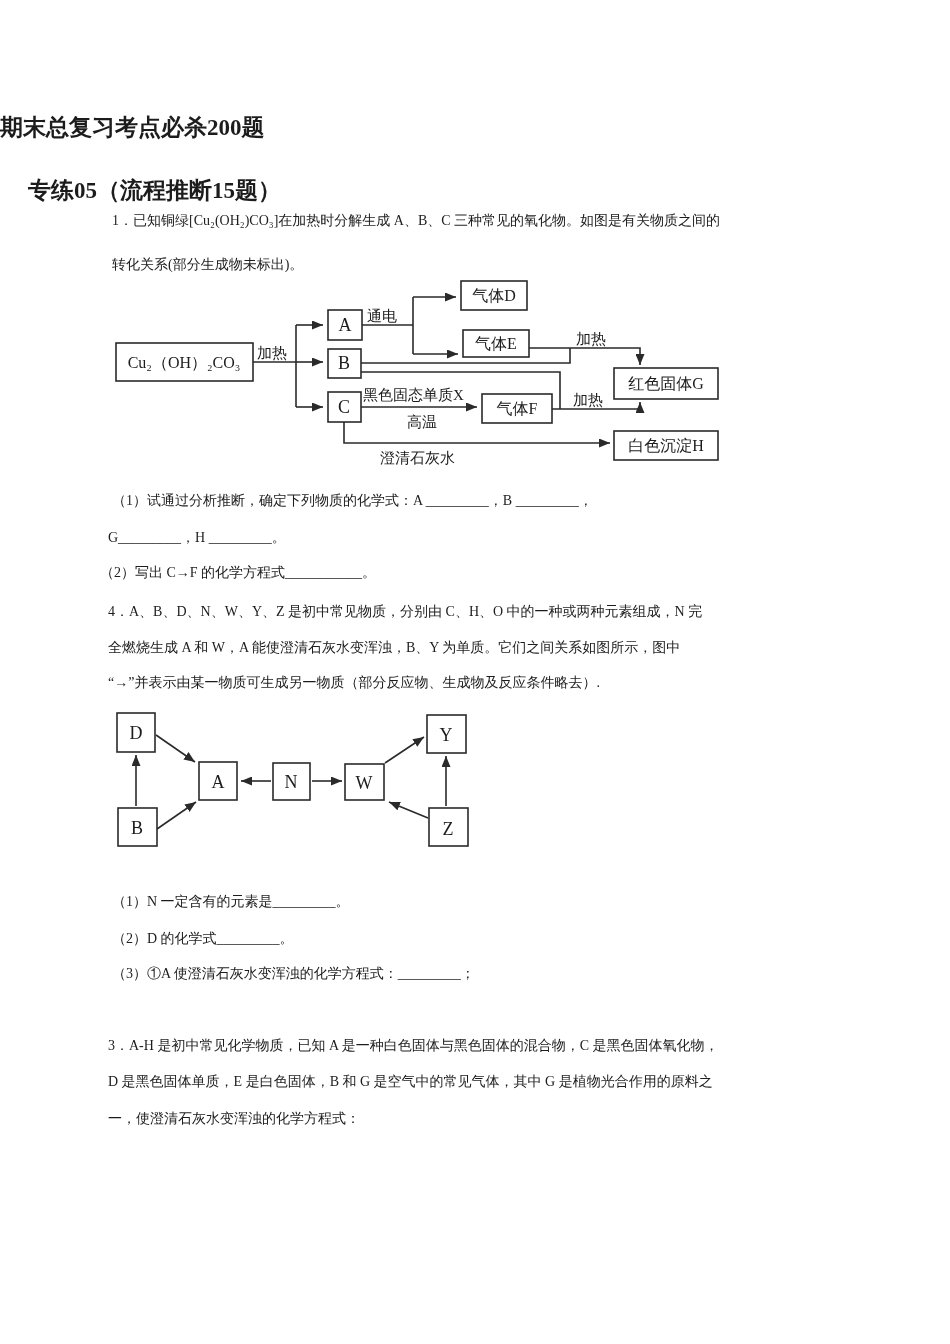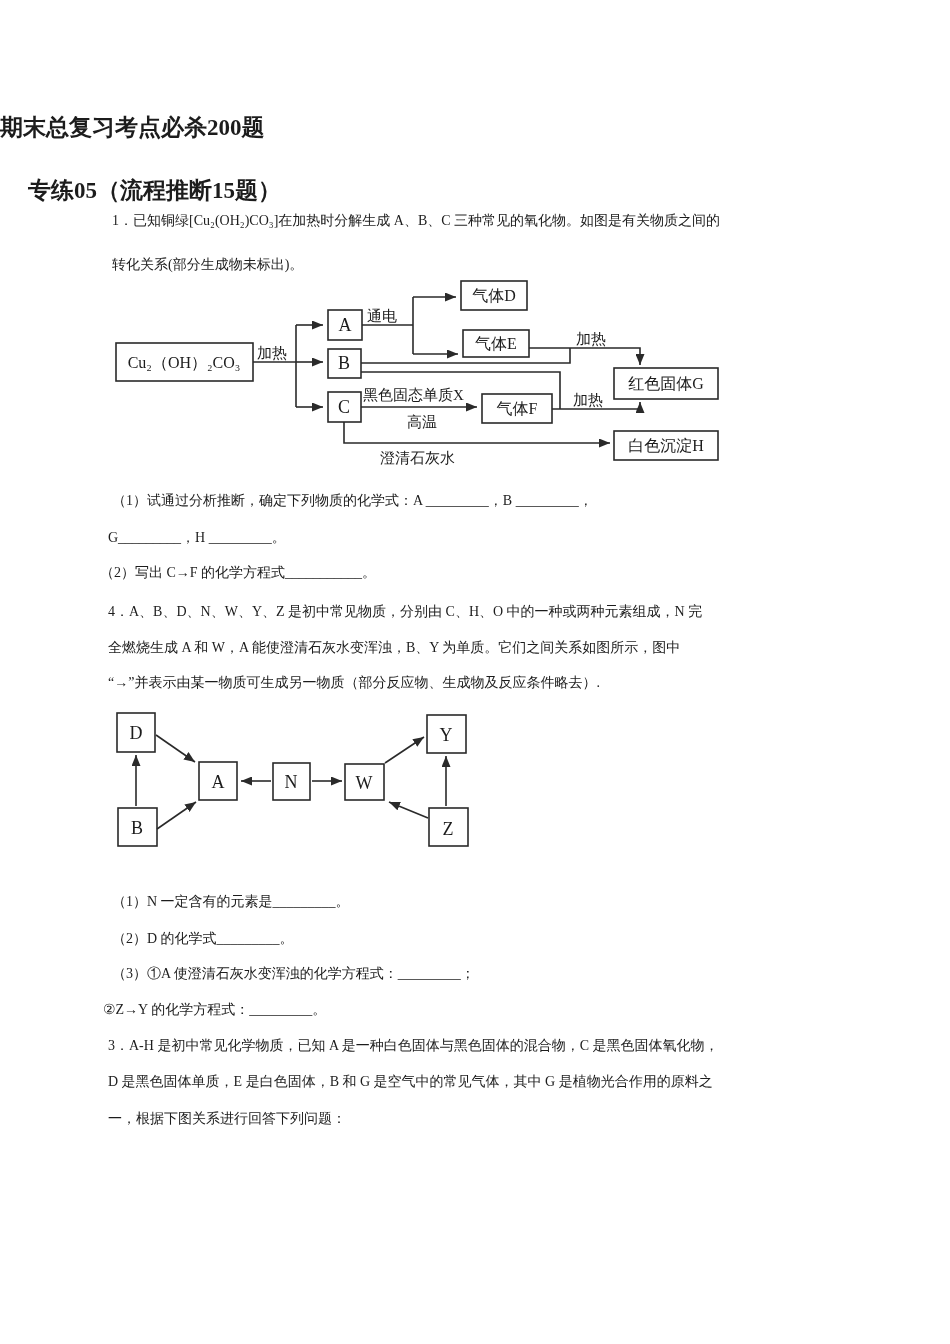--- a/index.html
+++ b/index.html
@@ -165,19 +165,18 @@
       <text x="291" y="788" class="node">N</text>
       <text x="364" y="789" class="node">W</text>
       <text x="446" y="741" class="node">Y</text>
       <text x="448" y="835" class="node">Z</text>
     </g>
   </svg>
 
   <div class="line" style="top:891px; left:112px;">（1）N 一定含有的元素是_________。</div>
   <div class="line" style="top:928px; left:112px;">（2）D 的化学式_________。</div>
   <div class="line" style="top:963px; left:112px;">（3）①A 使澄清石灰水变浑浊的化学方程式：_________；</div>
-  <div class="line" style="top:999px; left:103px;">②Z→Y 的化学方程式：_________。</div>
 
   <div class="line" style="top:1035px; left:108px;">3．A-H 是初中常见化学物质，已知 A 是一种白色固体与黑色固体的混合物，C 是黑色固体氧化物，</div>
   <div class="line" style="top:1071px; left:108px;">D 是黑色固体单质，E 是白色固体，B 和 G 是空气中的常见气体，其中 G 是植物光合作用的原料之</div>
-  <div class="line" style="top:1108px; left:108px;">一，根据下图关系进行回答下列问题：</div>
+  <div class="line" style="top:1108px; left:108px;">一，使澄清石灰水变浑浊的化学方程式：</div>
 
 </div>
 
 </body></html>

